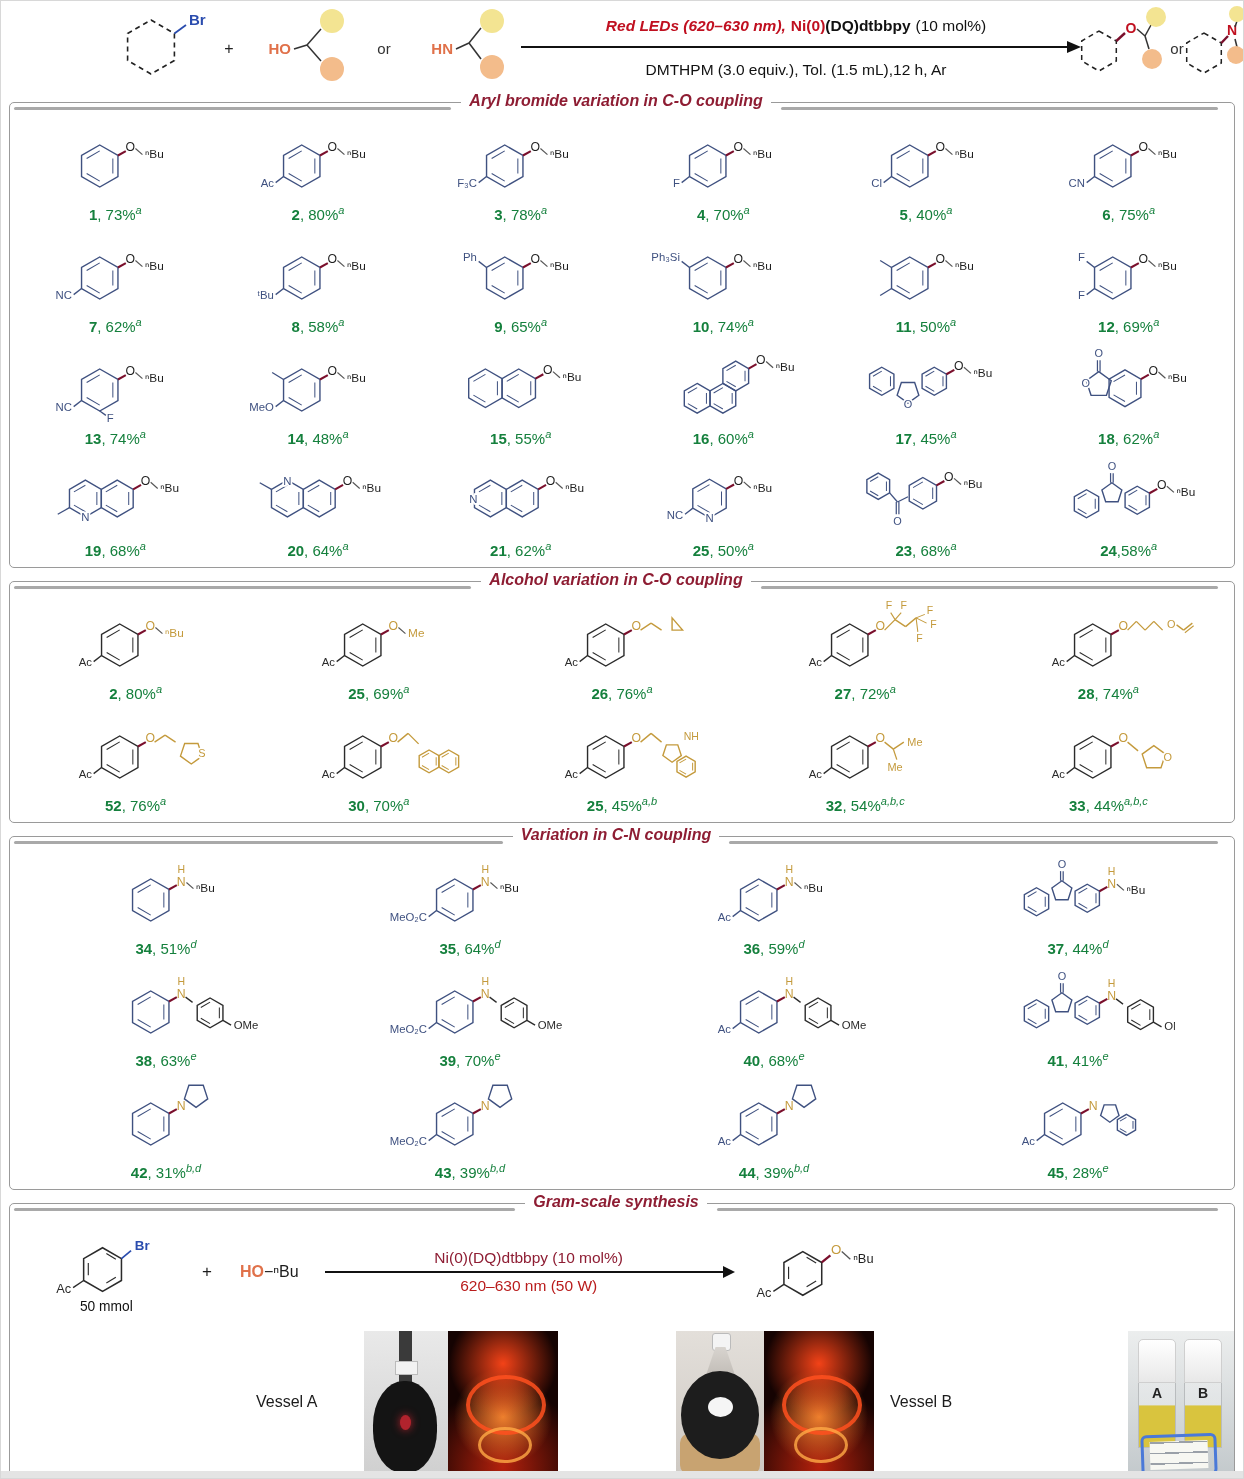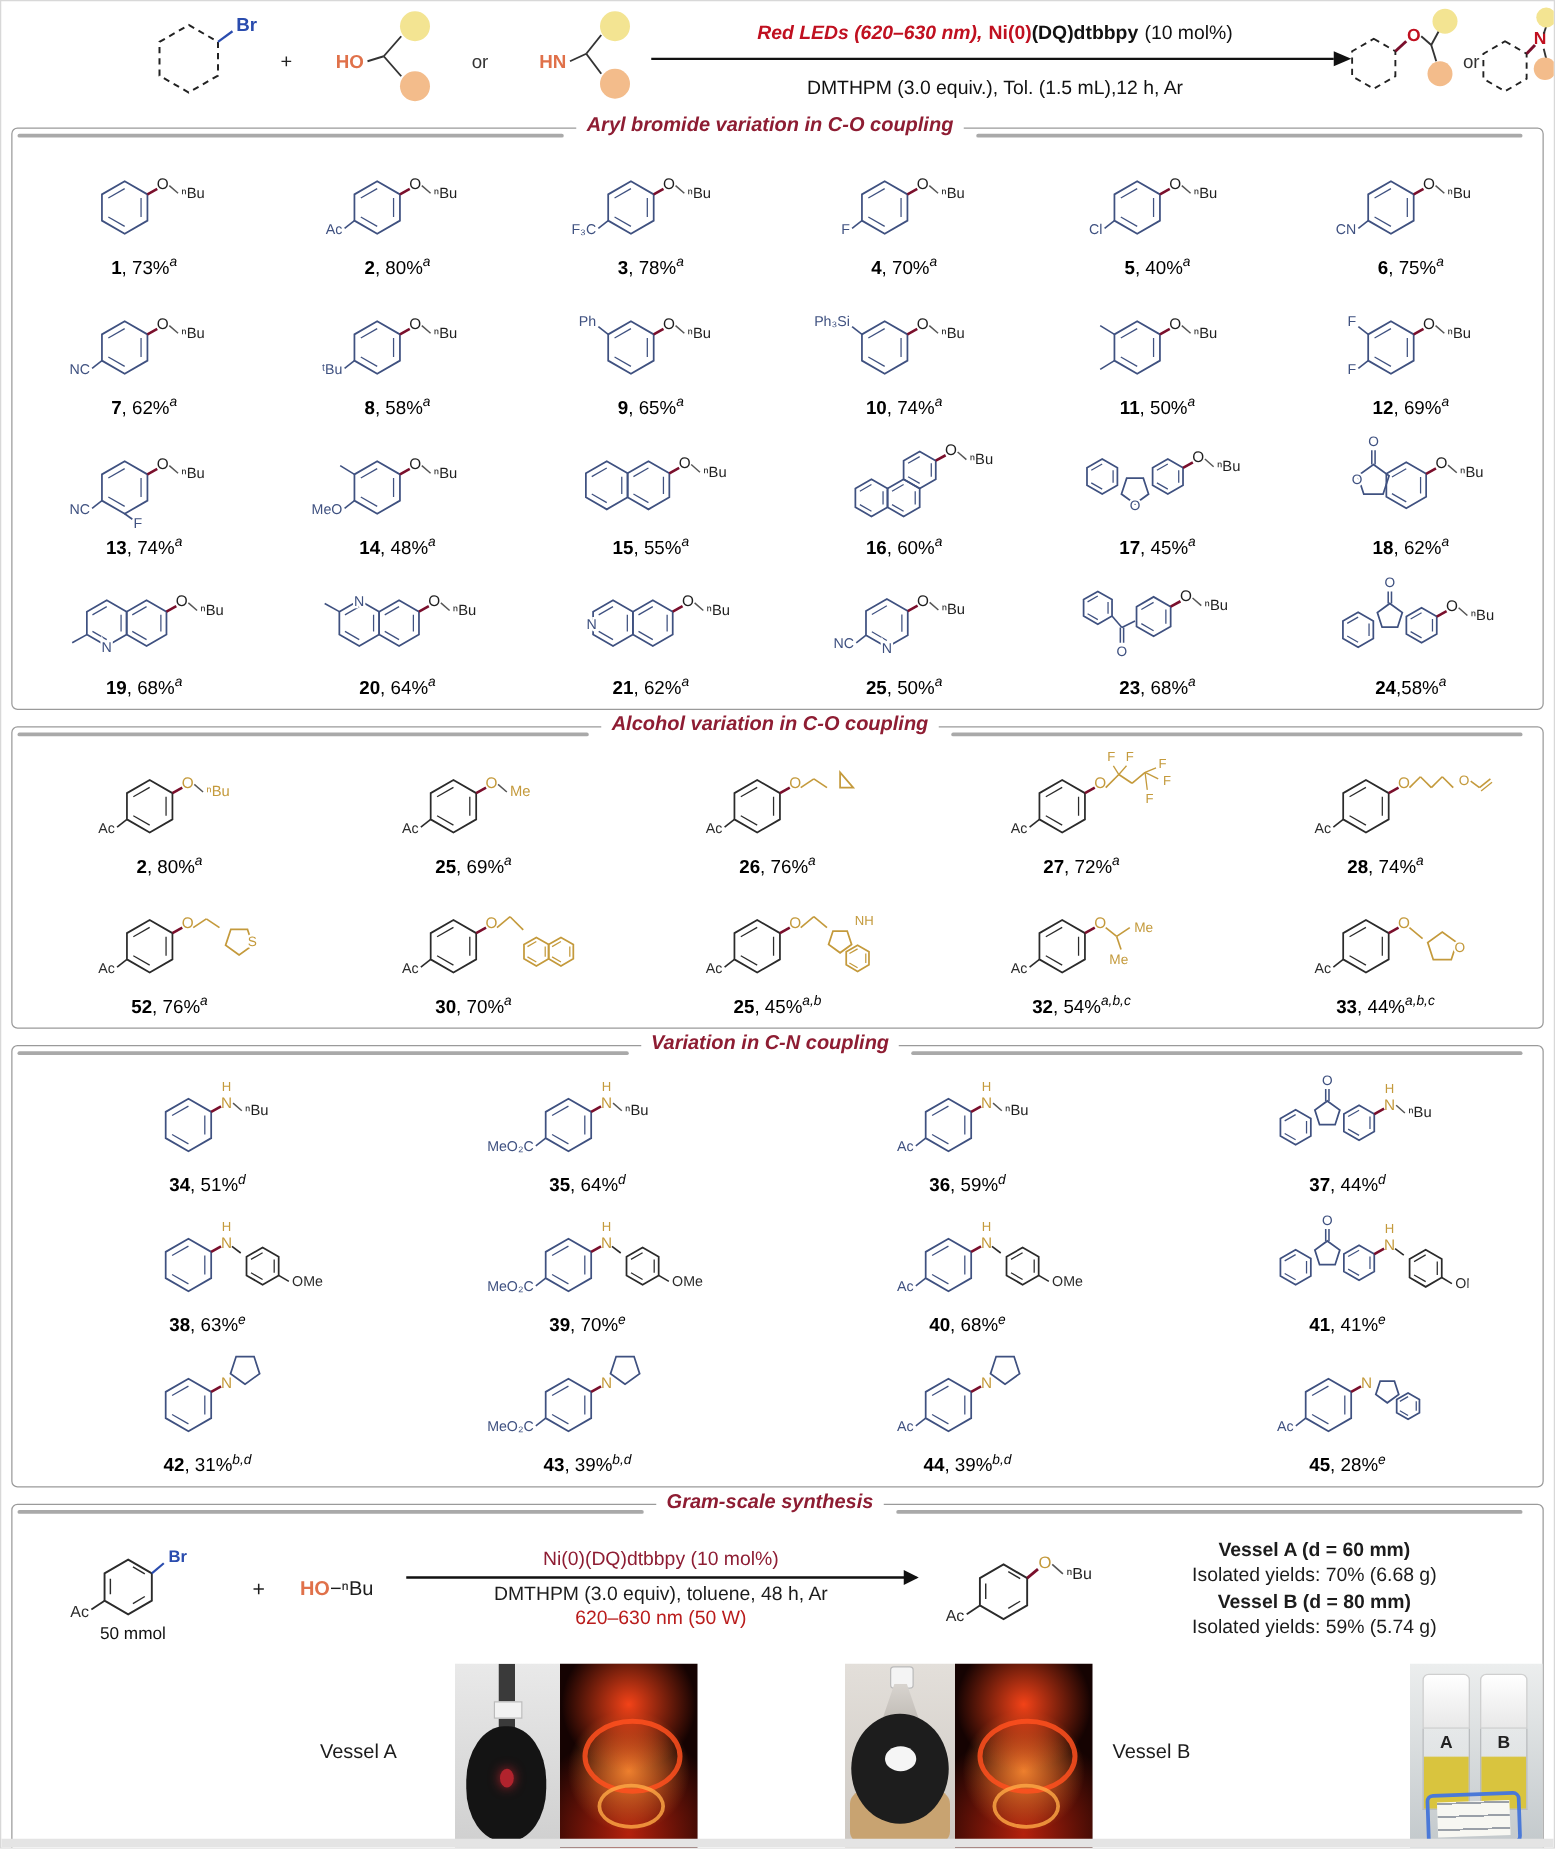--- a/index.html
+++ b/index.html
@@ -12,21 +12,21 @@
   .secbox{position:relative;border:1.4px solid #9a9a9a;border-radius:5px;margin:13px 8px 0;background:#fff;}
   .sectitle{position:absolute;top:-11px;left:0;right:12px;display:flex;align-items:flex-end;gap:10px;padding:0 4px;}
   .sectitle::before,.sectitle::after{content:'';flex:1;height:3px;background:#a9a9a9;border-radius:2px;}
   .sectitle span{color:#8e1d33;font-weight:bold;font-style:italic;font-size:16px;background:#fff;padding:0 8px;white-space:nowrap;}
   .grid{display:grid;padding:14px 4px 7px;row-gap:5px;}
   .cols6{grid-template-columns:repeat(6,1fr);}
   .cols5{grid-template-columns:repeat(5,1fr);}
   .cols4{grid-template-columns:repeat(4,1fr);}
   .compound{display:flex;flex-direction:column;align-items:center;justify-content:flex-end;}
   .compound svg{width:193px;height:84px;}
-  .cap{font-size:15px;line-height:18px;color:#000000;}
+  .cap{font-size:15px;line-height:18px;color:#15803d;}
   .cap .cnum{font-weight:bold;}
   .cap sup{font-size:11px;}
   .cap sup i{font-style:italic;}
   
   .gramrow{display:flex;align-items:center;padding:20px 10px 0 28px;gap:6px;}
   .plus{font-size:17px;margin:0 8px;}
   .honbu{font-size:16px;white-space:nowrap;margin:0 14px;}
   .honbu .ho{color:#e0714a;font-weight:bold;}
   .arrowblk{width:420px;text-align:center;font-size:15.5px;line-height:1.25;}
   .arrowblk .l1{color:#8e1d33;}
@@ -965,41 +965,34 @@
         <text x="98" y="27" font-size="14" font-weight="bold" fill="#2a4cae">Br</text>
         <line x1="44.1" y1="59.5" x2="33" y2="67" stroke="#2b2b2b" stroke-width="1.5"></line>
         <text x="31" y="73" font-size="13.5" fill="#2b2b2b" text-anchor="end">Ac</text>
         <text x="68" y="92" font-size="14.5" fill="#111" text-anchor="middle">50 mmol</text>
       </svg>
       <span class="plus">+</span>
       <span class="honbu"><span class="ho">HO</span><span>−ⁿBu</span></span>
       <div class="arrowblk">
         <div class="l1">Ni(0)(DQ)dtbbpy (10 mol%)</div>
         <div class="arrowline"></div>
-        <div class="l2">DMTHPM (3.0 equiv), toluene, 48 h, Ar</div>
         <div class="l3">620–630 nm (50 W)</div>
       </div>
       <svg viewBox="0 0 185 100" width="185" height="95">
         <polygon points="56,29 75.9,40.5 75.9,63.5 56,75 36.1,63.5 36.1,40.5" fill="none" stroke="#2b2b2b" stroke-width="1.6"></polygon>
         <line x1="60" y1="35" x2="70" y2="41" stroke="#2b2b2b" stroke-width="1.2"></line>
           <line x1="70" y1="60" x2="60" y2="66" stroke="#2b2b2b" stroke-width="1.2"></line>
           <line x1="41" y1="45" x2="41" y2="58" stroke="#2b2b2b" stroke-width="1.2"></line>
         <line x1="75.9" y1="40.5" x2="85" y2="33" stroke="#7a0f2c" stroke-width="2.4"></line>
         <text x="91" y="32" font-size="14" fill="#c49a3c" text-anchor="middle">O</text>
         <line x1="97" y1="29" x2="106" y2="37" stroke="#555" stroke-width="1.4"></line>
         <text x="109" y="41" font-size="13.5" fill="#1f1f1f">ⁿBu</text>
         <line x1="36.1" y1="63.5" x2="25" y2="71" stroke="#2b2b2b" stroke-width="1.5"></line>
         <text x="23" y="77" font-size="13.5" fill="#2b2b2b" text-anchor="end">Ac</text>
       </svg>
-      <div class="results">
-        <div class="rb">Vessel A (d = 60 mm)</div>
-        <div>Isolated yields: 70% (6.68 g)</div>
-        <div class="rb">Vessel B (d = 80 mm)</div>
-        <div>Isolated yields: 59% (5.74 g)</div>
-      </div>
     </div>
 
     <div class="photos">
       <div class="vlabel">Vessel A</div>
       <div class="pv">
         <div class="flaskA">
           <div class="neck"></div>
           <div class="joint"></div>
           <div class="bulb"></div>
           <div class="dot"></div>

